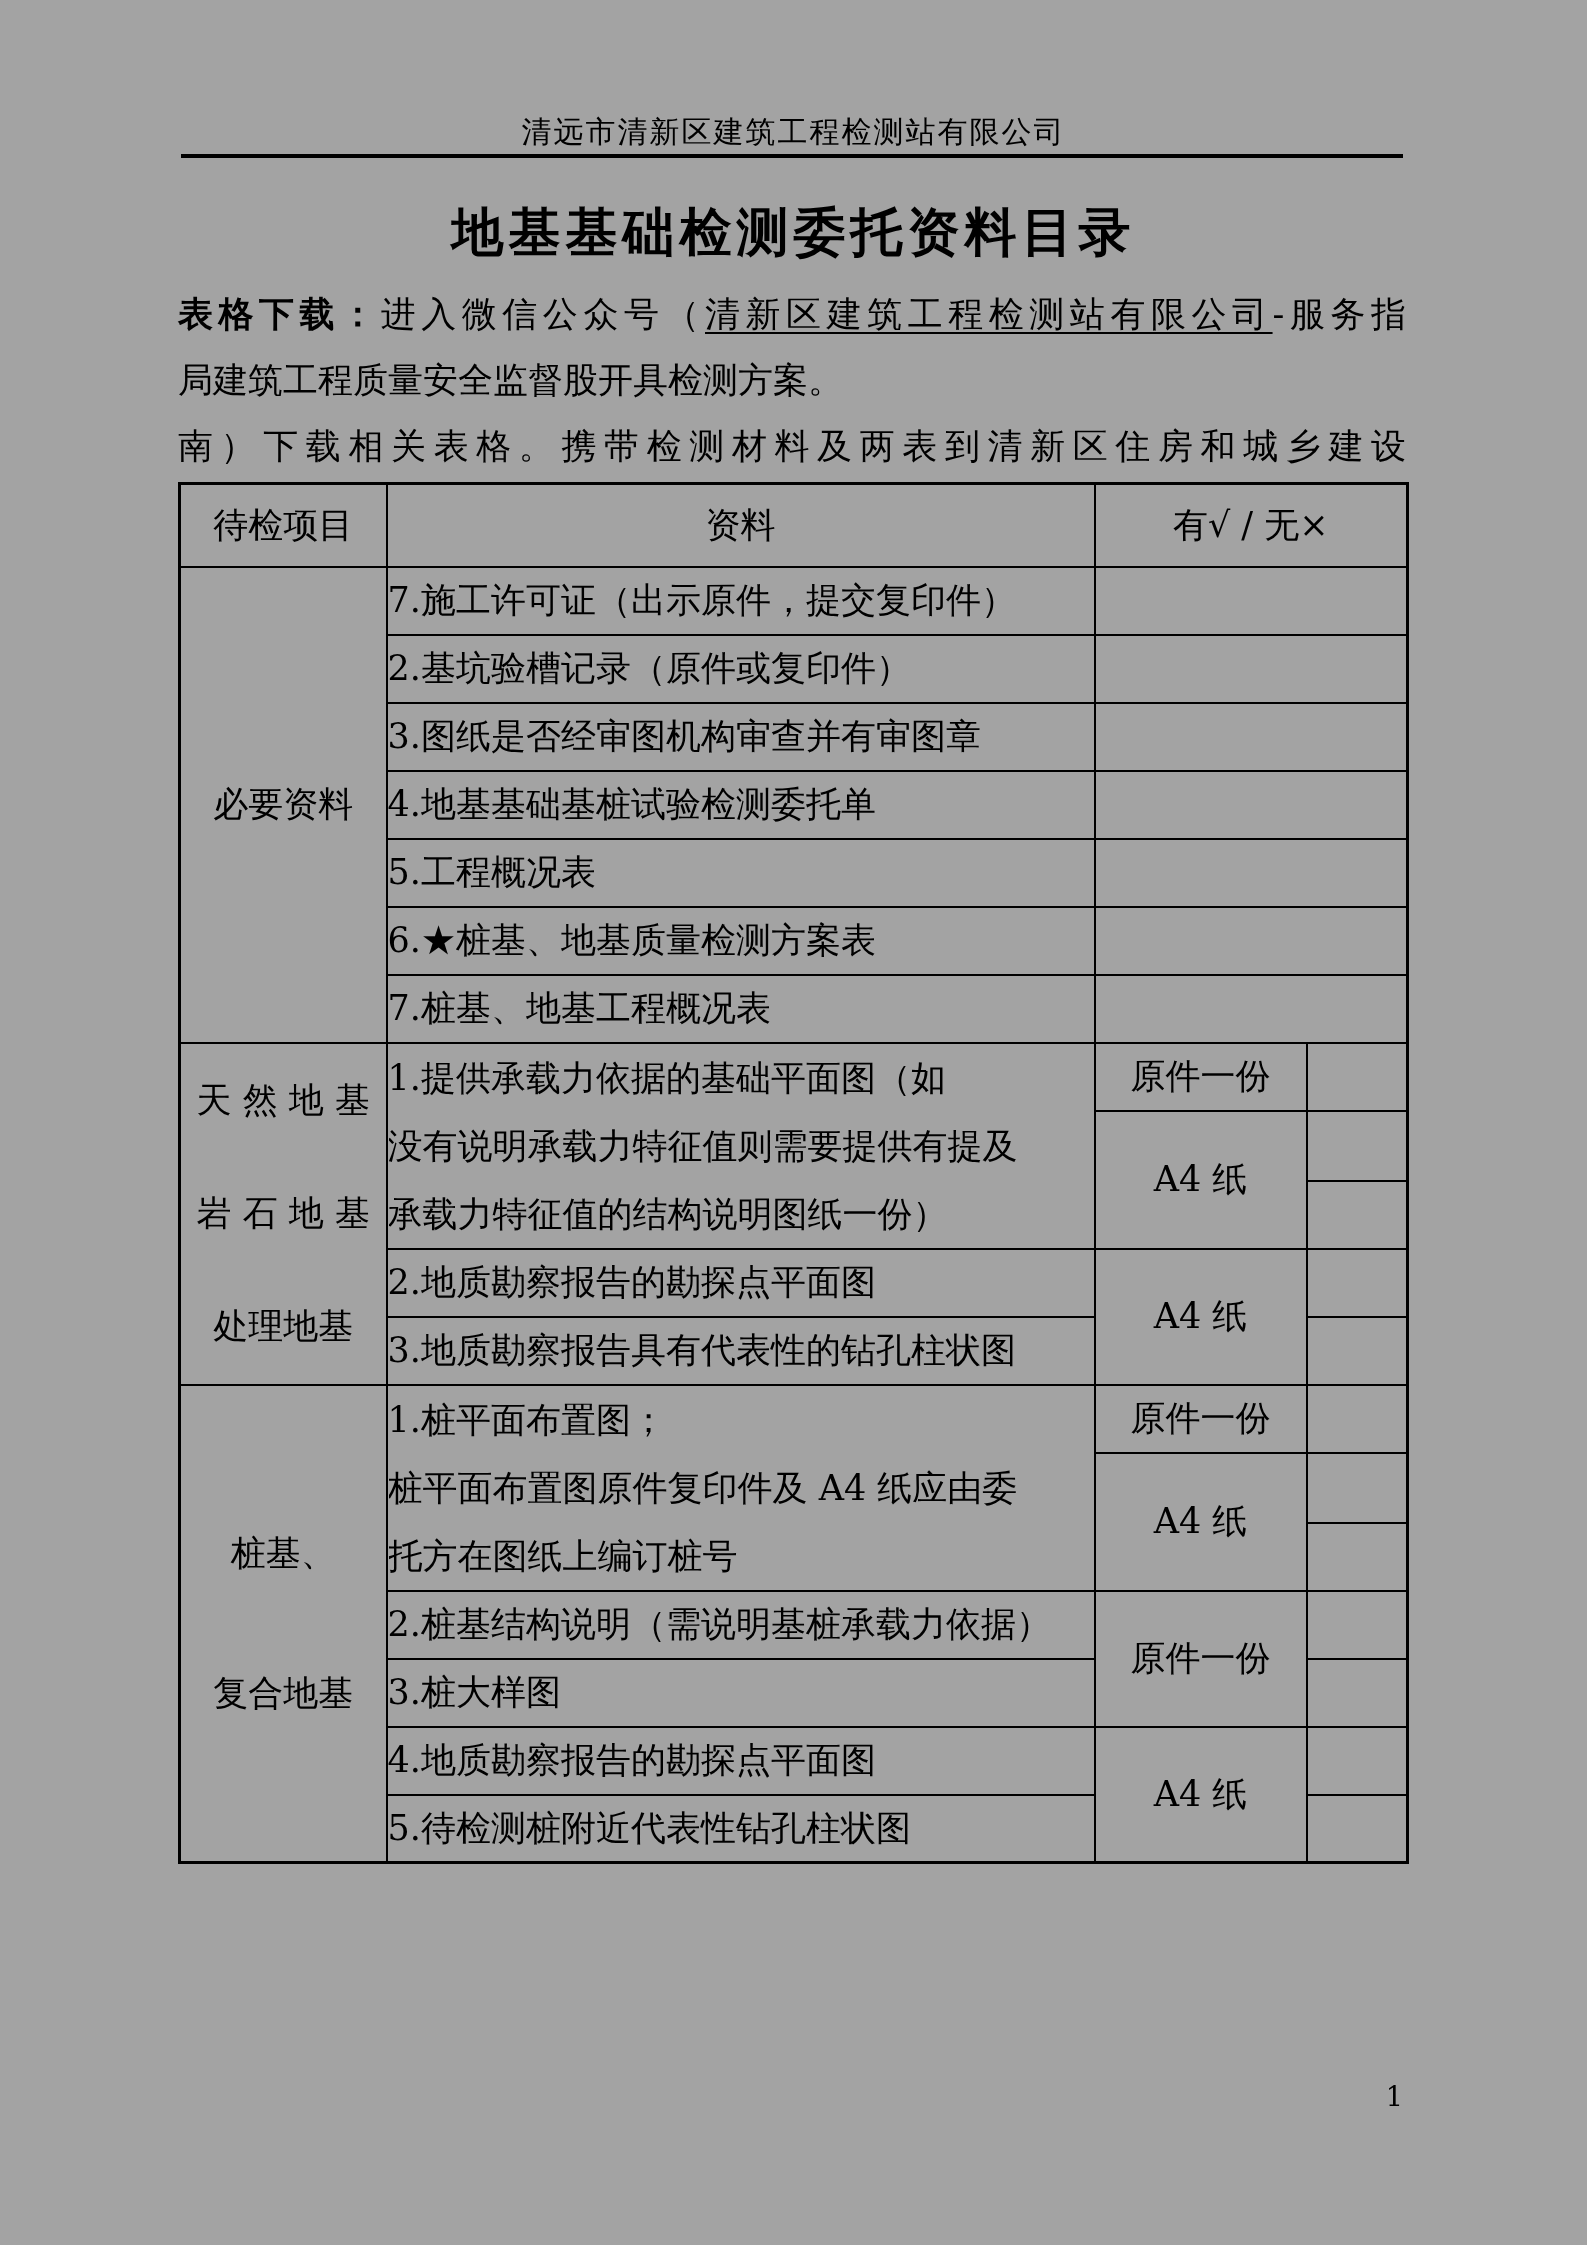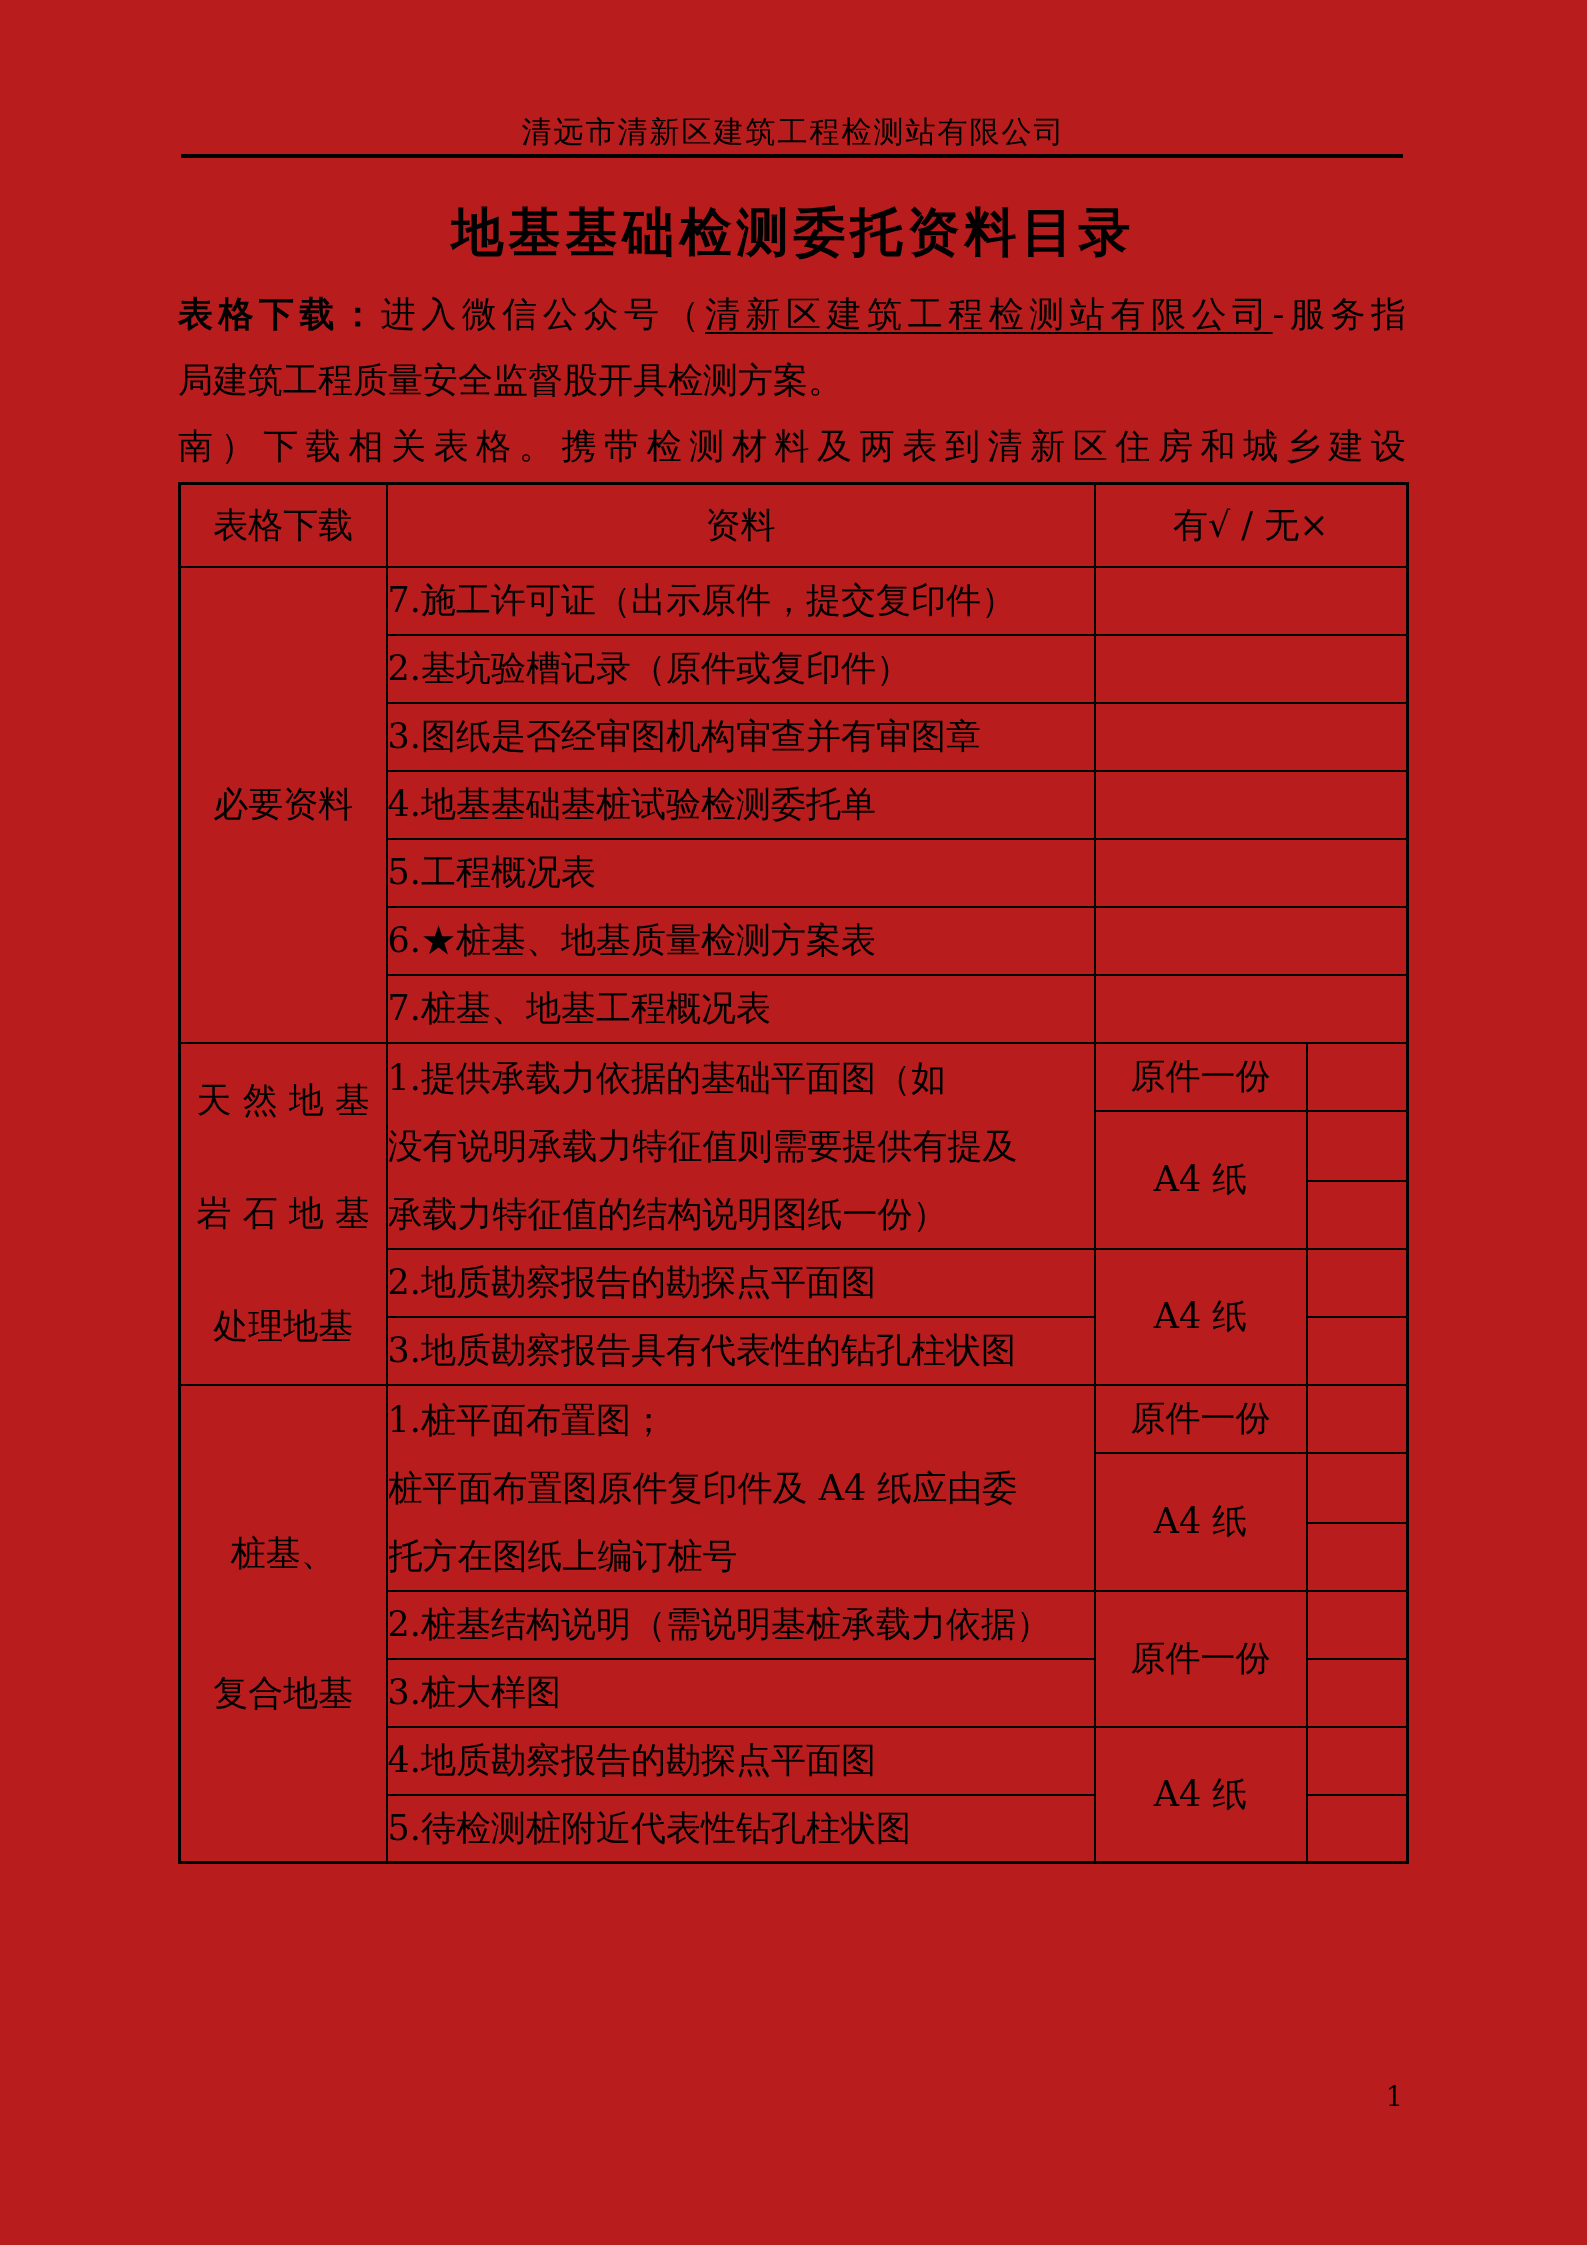--- a/index.html
+++ b/index.html
@@ -3,21 +3,21 @@
 <meta charset="utf-8">
 <style>
   html, body {
     margin: 0; padding: 0;
     background: #ffffff;
     width: 1587px; height: 2245px;
     overflow: hidden;
     font-family: "DejaVu Serif", "Liberation Serif", serif;
     color: #000000;
   }
-  .page { position: relative; width: 1587px; height: 2245px; background: #b91c1c; }
+  .page { position: relative; width: 1587px; height: 2245px; background: #a3a3a3; }
 
   .company {
     position: absolute; top: 112px; left: 0; width: 100%;
     text-align: center; font-size: 30px; letter-spacing: 2px;
   }
   .rule {
     position: absolute; top: 154px; left: 181px;
     width: 1222px; height: 4px; background: #000000;
   }
   .title {
@@ -80,21 +80,21 @@
   <table class="dtable">
     <colgroup>
         <col class="w1">
         <col class="w2">
         <col class="w3">
         <col class="w4">
       </colgroup>
 
     <tbody>
         <tr class="hrow">
-      <th class="cc">表格下载</th>
+      <th class="cc">待检项目</th>
       <th class="cc">资料</th>
       <th class="havehdr" colspan="2">有√ / 无×</th>
     </tr>
 
     <tr class="drow">
       <td class="cc" rowspan="7">必要资料</td>
       <td class="c2">7.施工许可证（出示原件，提交复印件）</td>
       <td colspan="2"></td>
     </tr>
     <tr class="drow">

